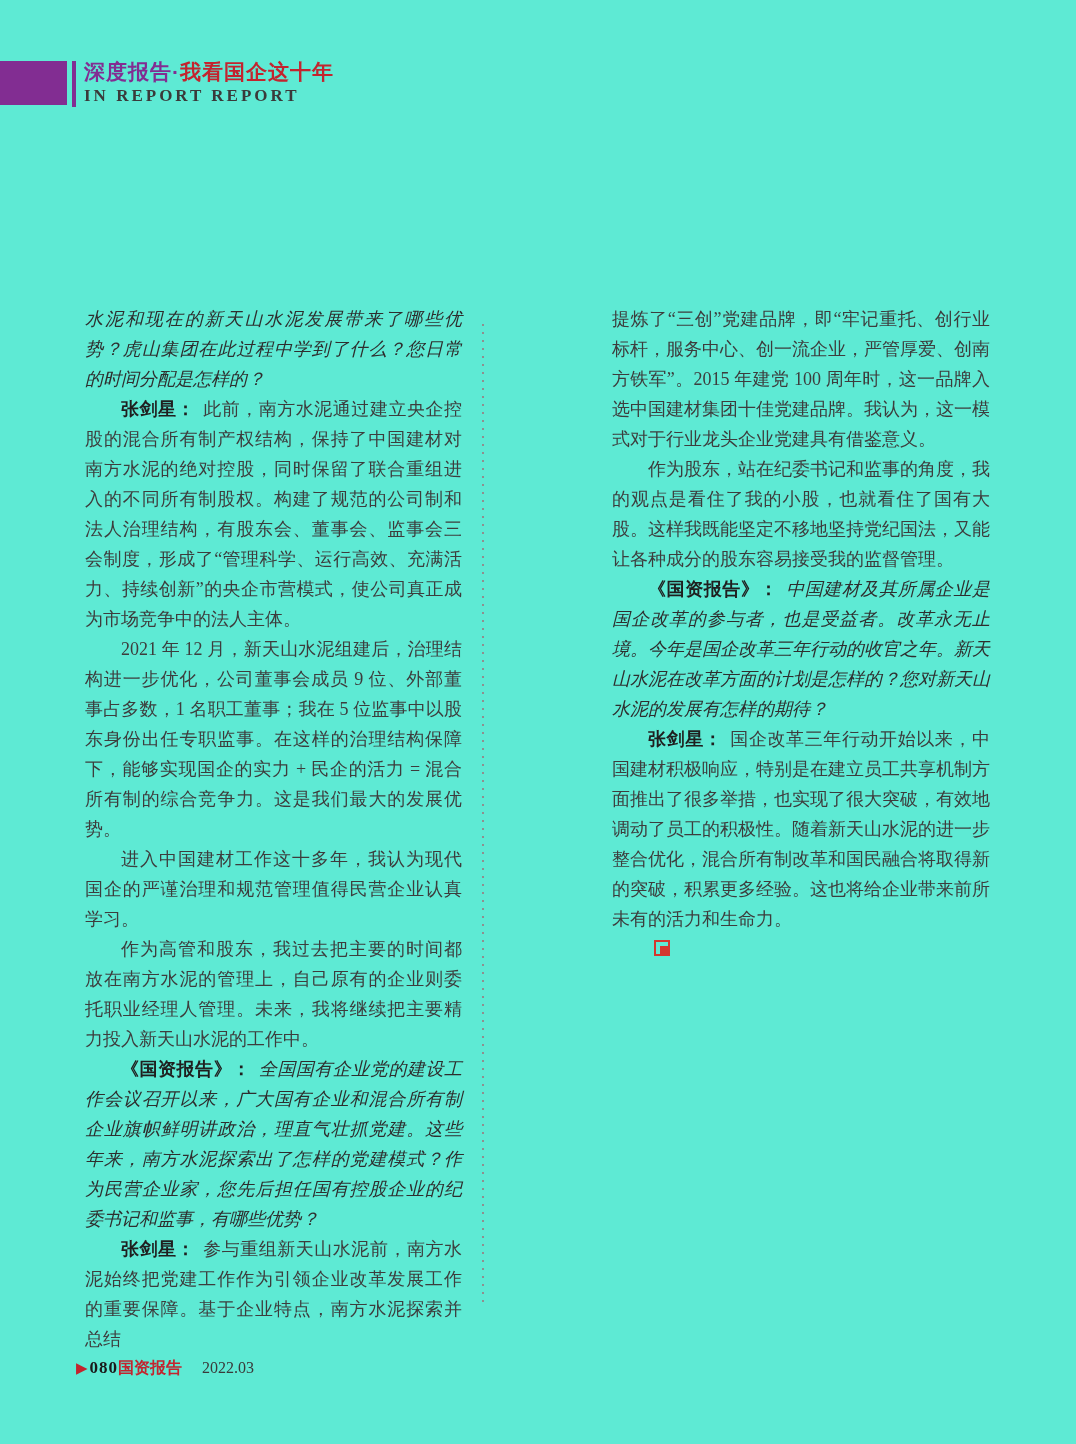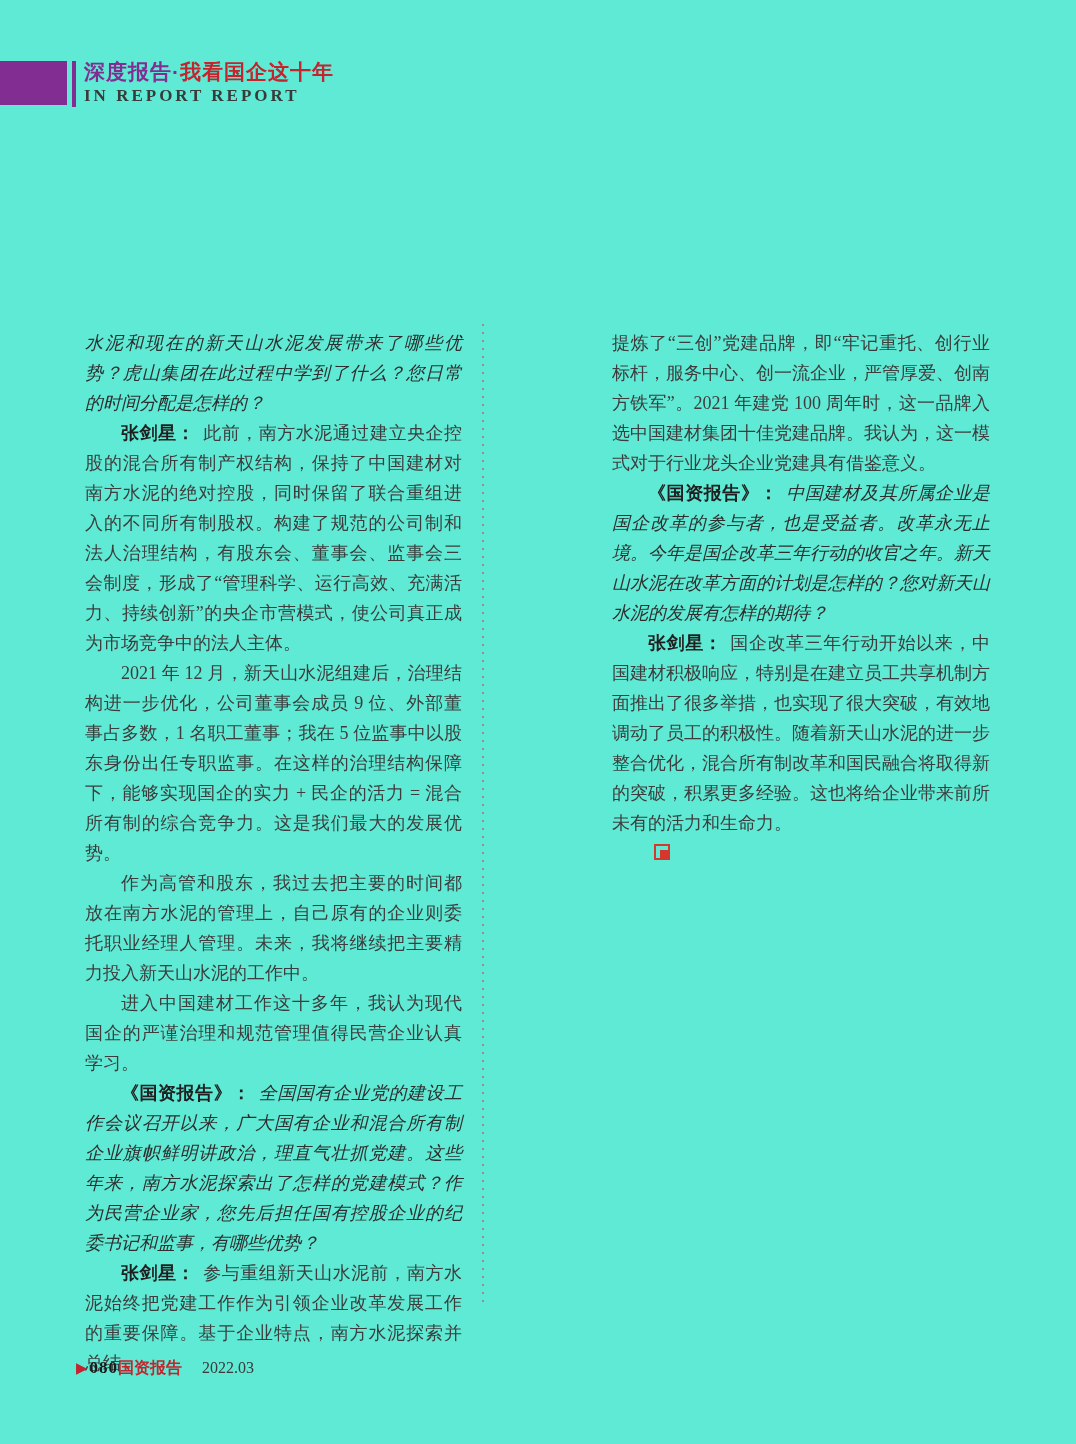--- a/index.html
+++ b/index.html
@@ -20,21 +20,21 @@
   }
   .t-purple { color:#822d92; }
   .t-red    { color:#c3242e; }
   .hdr-sub {
     position:absolute; left:84px; top:86px;
     font-size:17px; font-weight:600; letter-spacing:3px; color:#3a3a3a;
     font-family:"Liberation Serif", serif; white-space:nowrap;
   }
 
   
-  .col { position:absolute; top:328px; }
+  .col { position:absolute; top:304px; }
   .col-left  { left:85px;  width:377px; }
   .col-right { left:612px; width:378px; }
   .divider {
     position:absolute; left:482px; top:324px; width:2px; height:984px;
     background:repeating-linear-gradient(to bottom, #8f8f8f 0 2px, transparent 2px 8px);
   }
   p { margin:0; text-align:justify; font-size:18px; line-height:30px; }
   .a { color:#3d3d3d; }
   .q { color:#2e2e2e; font-style:italic; }
   .indent { text-indent:2em; }
@@ -74,28 +74,29 @@
     <span class="t-purple">深度报告</span><span class="t-purple">·</span><span class="t-red">我看国企这十年</span>
   </div>
   <div class="hdr-sub">IN REPORT REPORT</div>
 
   <div class="divider"></div>
 
   <div class="col col-left">
     <p class="q"><span>水泥和现在的新天山水泥发展带来了哪些优势？虎山集团在此过程中学到了什么？您日常的时间分配是怎样的？</span></p>
     <p class="a indent"><span class="lead">张剑星：</span><span>此前，南方水泥通过建立央企控股的混合所有制产权结构，保持了中国建材对南方水泥的绝对控股，同时保留了联合重组进入的不同所有制股权。构建了规范的公司制和法人治理结构，有股东会、董事会、监事会三会制度，形成了“管理科学、运行高效、充满活力、持续创新”的央企市营模式，使公司真正成为市场竞争中的法人主体。</span></p>
     <p class="a indent"><span>2021 年 12 月，新天山水泥组建后，治理结构进一步优化，公司董事会成员 9 位、外部董事占多数，1 名职工董事；我在 5 位监事中以股东身份出任专职监事。在这样的治理结构保障下，能够实现国企的实力 + 民企的活力 = 混合所有制的综合竞争力。这是我们最大的发展优势。</span></p>
+    <p class="a indent"><span>进入中国建材工作这十多年，我认为现代国企的严谨治理和规范管理值得民营企业认真学习。</span></p>
     <p class="a indent"><span>作为高管和股东，我过去把主要的时间都放在南方水泥的管理上，自己原有的企业则委托职业经理人管理。未来，我将继续把主要精力投入新天山水泥的工作中。</span></p>
-    <p class="a indent"><span>进入中国建材工作这十多年，我认为现代国企的严谨治理和规范管理值得民营企业认真学习。</span></p>
     <p class="q indent"><span class="lead">《国资报告》：</span><span>全国国有企业党的建设工作会议召开以来，广大国有企业和混合所有制企业旗帜鲜明讲政治，理直气壮抓党建。这些年来，南方水泥探索出了怎样的党建模式？作为民营企业家，您先后担任国有控股企业的纪委书记和监事，有哪些优势？</span></p>
     <p class="a indent"><span class="lead">张剑星：</span><span>参与重组新天山水泥前，南方水泥始终把党建工作作为引领企业改革发展工作的重要保障。基于企业特点，南方水泥探索并总结</span></p>
   </div>
 
   <div class="col col-right">
-    <p class="a"><span>提炼了“三创”党建品牌，即“牢记重托、创行业标杆，服务中心、创一流企业，严管厚爱、创南方铁军”。2021 年建党 100 周年时，这一品牌入选中国建材集团十佳党建品牌。我认为，这一模式对于行业龙头企业党建具有借鉴意义。</span></p>
+    <p class="a"><span>提炼了“三创”党建品牌，即“牢记重托、创行业标杆，服务中心、创一流企业，严管厚爱、创南方铁军”。2015 年建党 100 周年时，这一品牌入选中国建材集团十佳党建品牌。我认为，这一模式对于行业龙头企业党建具有借鉴意义。</span></p>
+    <p class="a indent"><span>作为股东，站在纪委书记和监事的角度，我的观点是看住了我的小股，也就看住了国有大股。这样我既能坚定不移地坚持党纪国法，又能让各种成分的股东容易接受我的监督管理。</span></p>
     <p class="q indent"><span class="lead">《国资报告》：</span><span>中国建材及其所属企业是国企改革的参与者，也是受益者。改革永无止境。今年是国企改革三年行动的收官之年。新天山水泥在改革方面的计划是怎样的？您对新天山水泥的发展有怎样的期待？</span></p>
     <p class="a indent"><span class="lead">张剑星：</span><span>国企改革三年行动开始以来，中国建材积极响应，特别是在建立员工共享机制方面推出了很多举措，也实现了很大突破，有效地调动了员工的积极性。随着新天山水泥的进一步整合优化，混合所有制改革和国民融合将取得新的突破，积累更多经验。这也将给企业带来前所未有的活力和生命力。</span></p>
     <p class="a indent"><span class="end-mark"></span></p>
   </div>
 
   <div class="footer">
     <span class="f-arrow">▶</span>
     <span class="f-page">080</span>
     <span class="f-mag">国资报告</span>
     <span class="f-issue">2022.03</span>

